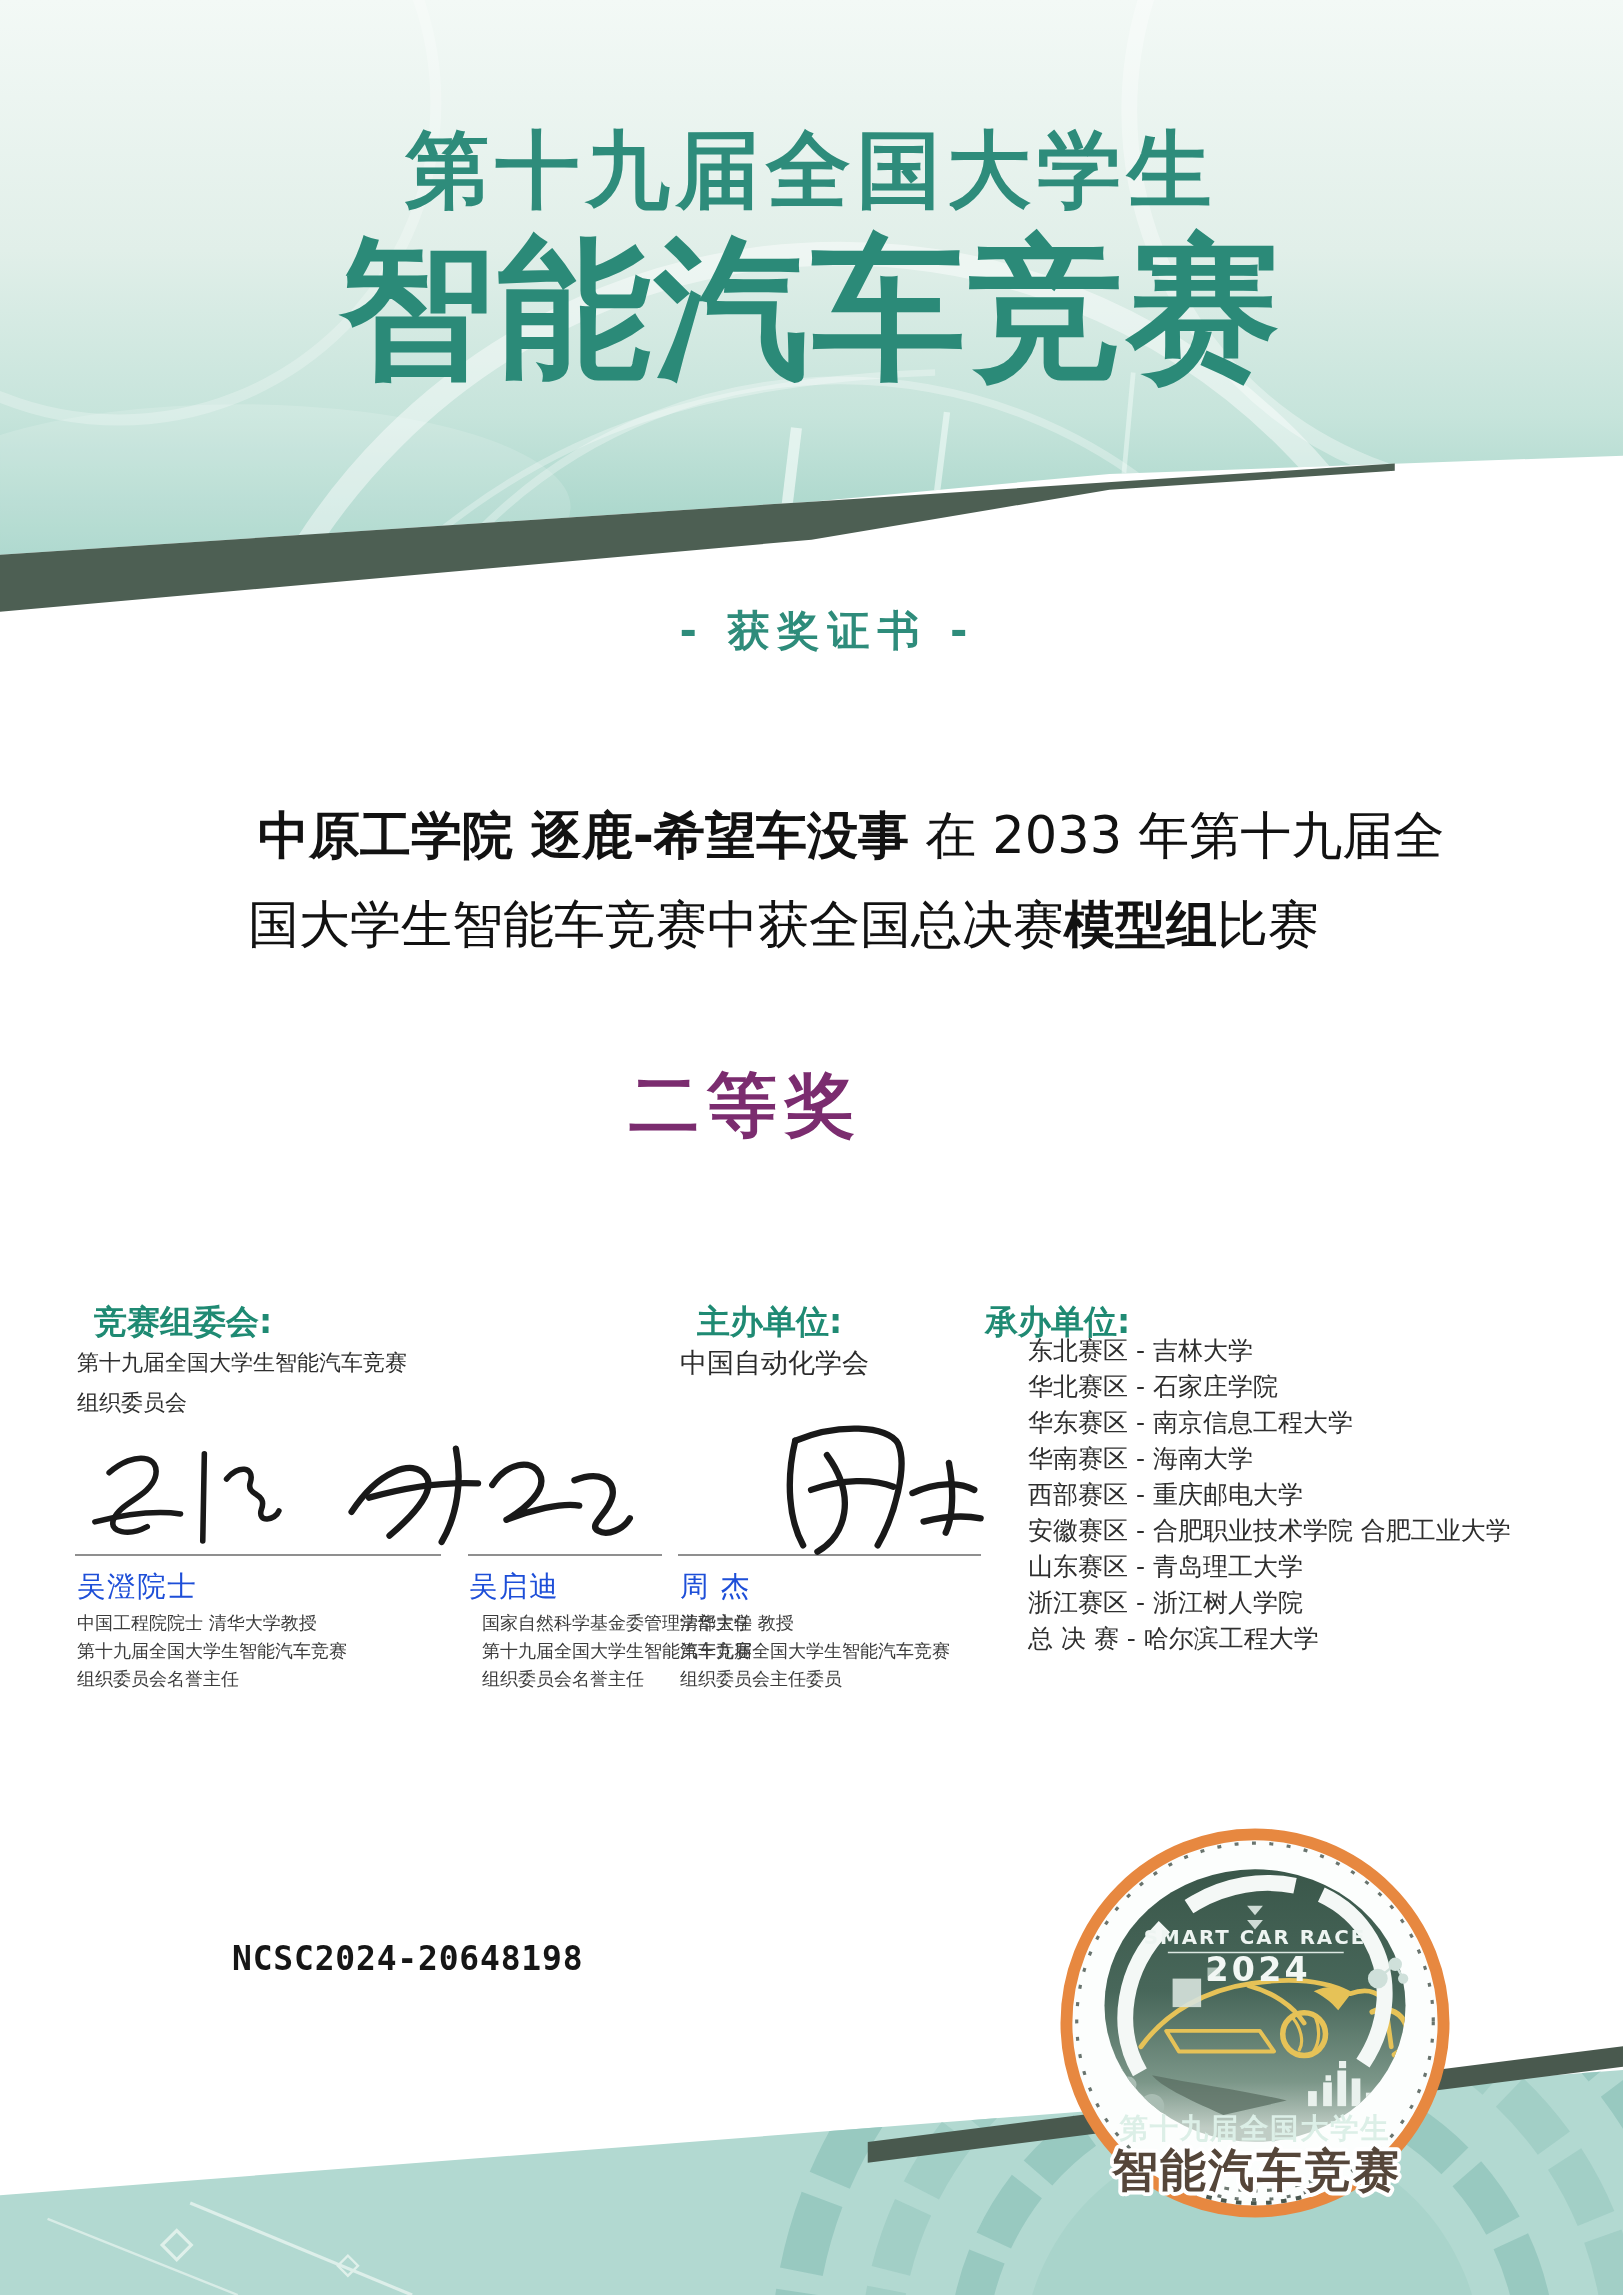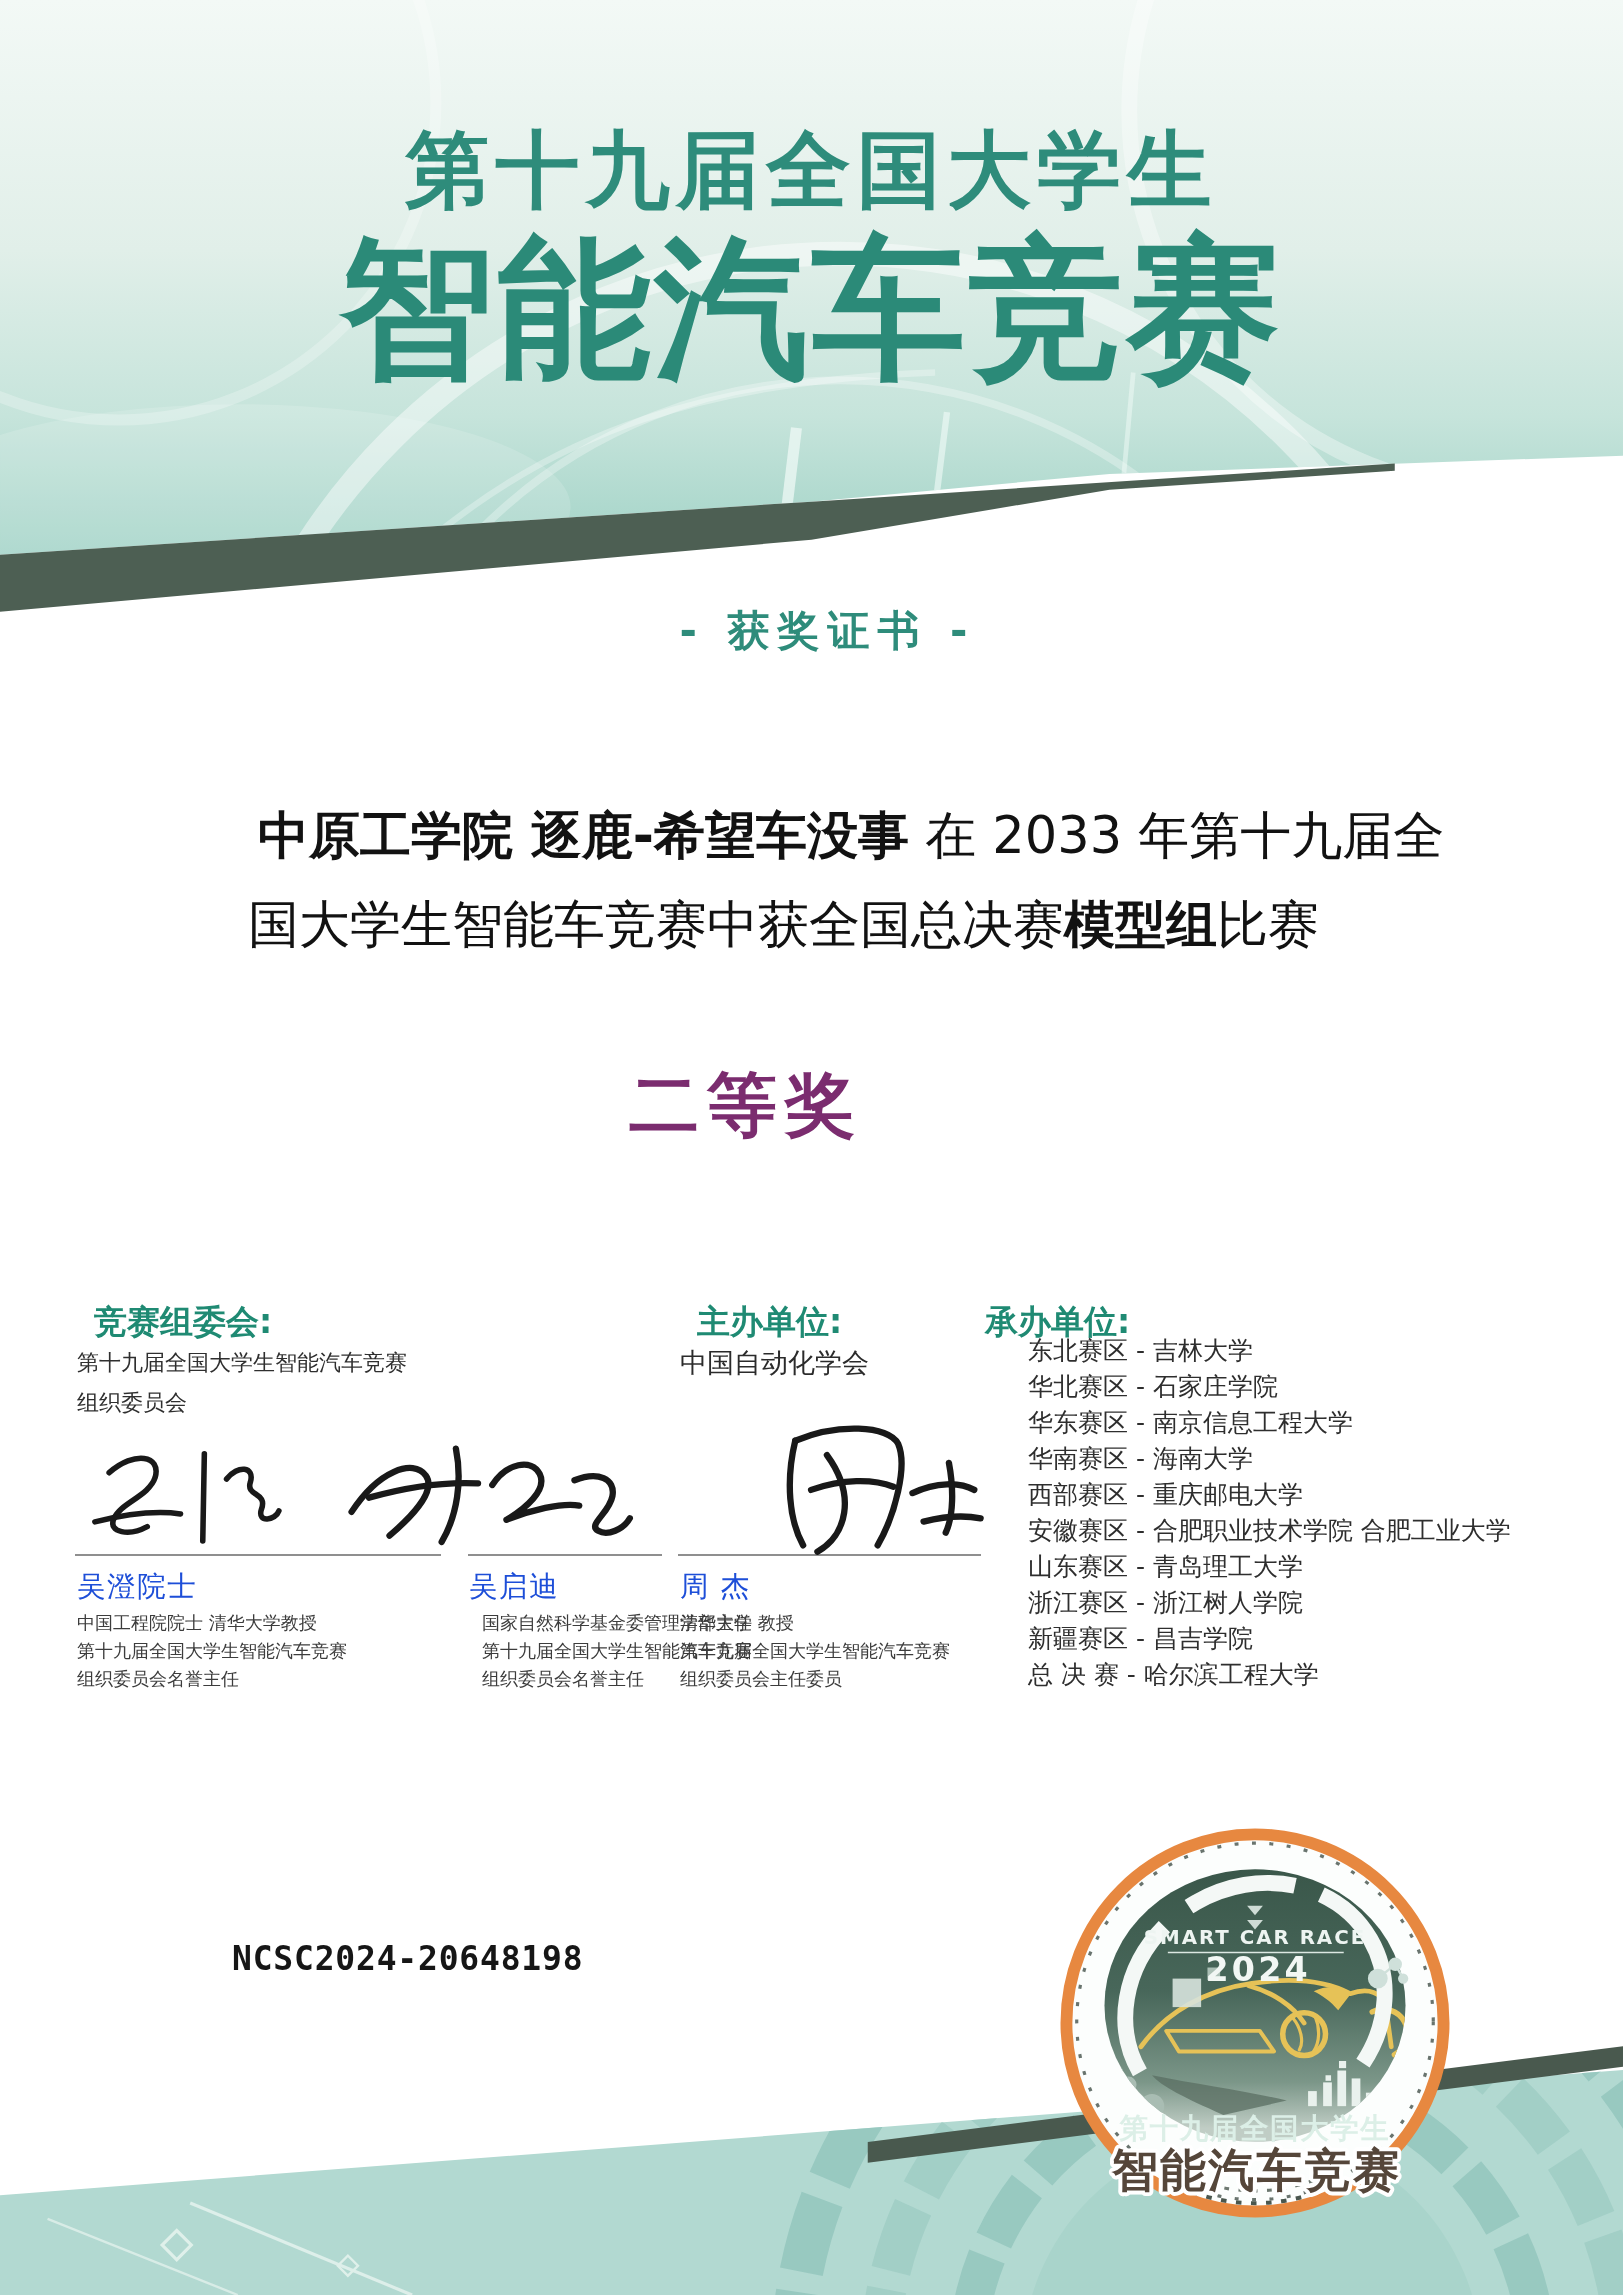--- a/index.html
+++ b/index.html
@@ -156,21 +156,20 @@
   <div class="abs col-heading" style="left:966px;top:1305px;">承办单位:</div>
   <div class="abs o-items" style="left:1028px;top:1333px;">
     <div>东北赛区 - 吉林大学</div>
     <div>华北赛区 - 石家庄学院</div>
     <div>华东赛区 - 南京信息工程大学</div>
     <div>华南赛区 - 海南大学</div>
     <div>西部赛区 - 重庆邮电大学</div>
     <div>安徽赛区 - 合肥职业技术学院 合肥工业大学</div>
     <div>山东赛区 - 青岛理工大学</div>
     <div>浙江赛区 - 浙江树人学院</div>
-    <div>新疆赛区 - 昌吉学院</div>
     <div>总 决 赛 - 哈尔滨工程大学</div>
   </div>
 
   <div class="abs ncsc">NCSC2024-20648198</div>
 
   <div class="badge">
     <svg width="412" height="476" viewBox="0 0 520 600">
       <defs>
         <linearGradient id="ig" x1="0" y1="0" x2="0" y2="1">
           <stop offset="0" stop-color="#3a574a"></stop>

